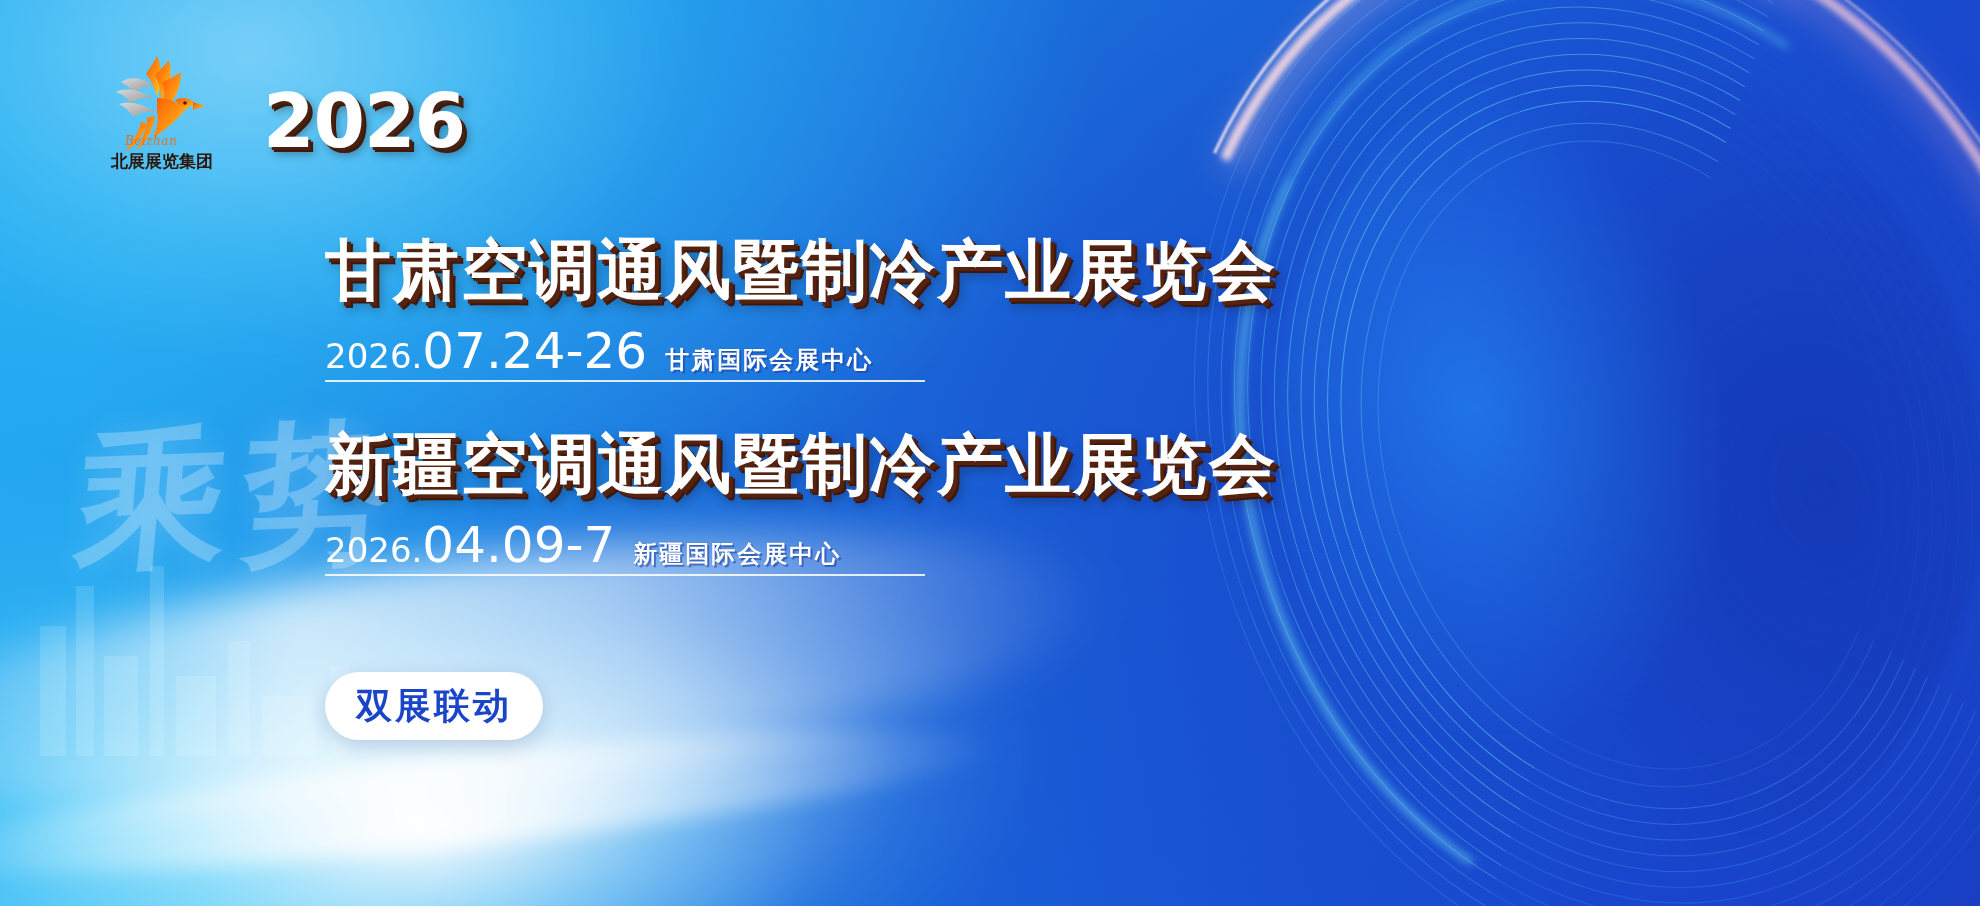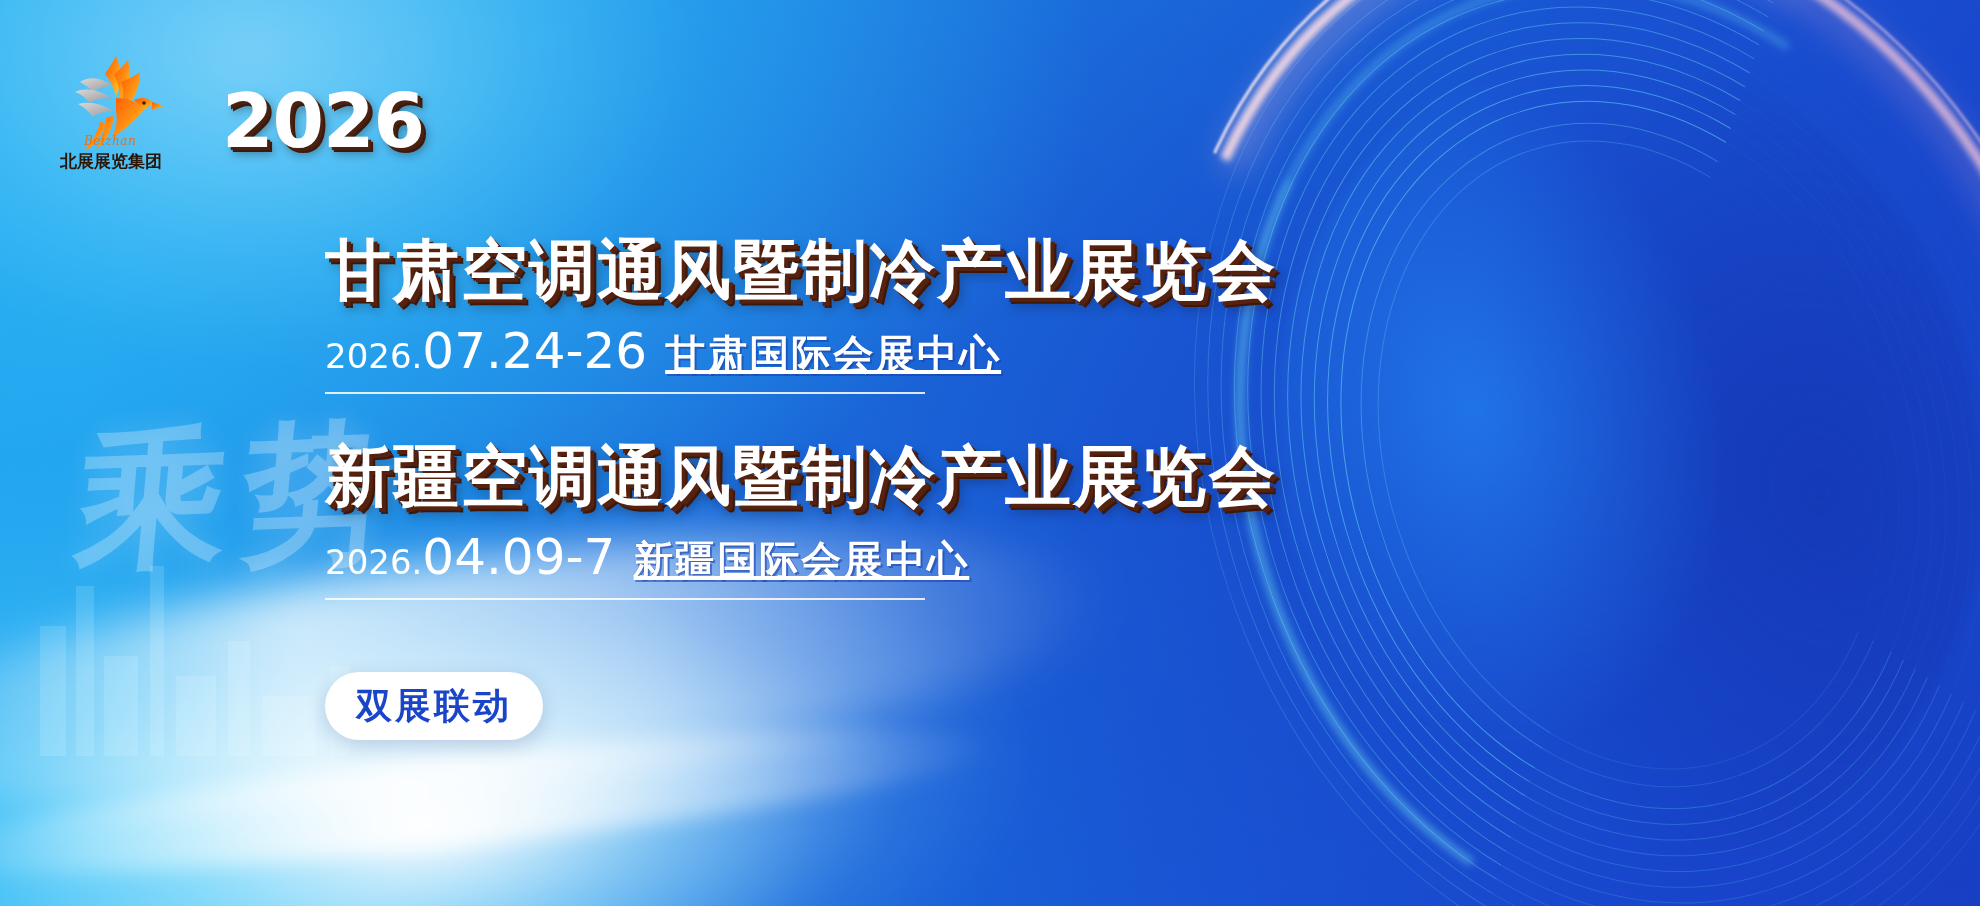--- a/index.html
+++ b/index.html
@@ -163,28 +163,28 @@
   }
 
   
   .logo-block {
     position: absolute;
     left: 58px;
     top: 46px;
     display: flex;
     align-items: flex-start;
   }
-  .logo-mark { position: relative; width: 112px; height: 140px; }
+  .logo-mark { position: relative; width: 112px; height: 140px; margin-left: 41px; }
   .logo-mark svg { display:block; }
   .logo-cn {
     position: absolute;
     left: 2px;
     top: 104px;
     width: 112px;
-    text-align: left;
+    text-align: right;
     font-family: Liberation Sans, sans-serif;
     font-weight: 700;
     font-size: 17px;
     letter-spacing: 0px;
     color: #2b1506;
     white-space: nowrap;
   }
   .logo-en {
     position:absolute;
     left: 26px;
@@ -228,41 +228,39 @@
     text-shadow:
       4px 4px 0 #55220f,
       6px 6px 0 #3e1709,
       7px 8px 12px rgba(16,6,2,.35);
   }
   .meta {
     display: flex;
     align-items: baseline;
     gap: 18px;
     margin-top: 14px;
-    padding-bottom: 10px;
     border-bottom: 2.5px solid rgba(255,255,255,0.85);
     width: 600px;
     white-space: nowrap;
   }
   .meta .date {
     font-family: "DejaVu Sans", sans-serif;
     font-weight: 400;
     color: #ffffff;
     letter-spacing: 0px;
   }
   .meta .date .yr { font-size: 34px; }
   .meta .date .md { font-size: 50px; }
   .meta .venue {
     font-family: "DejaVu Sans", "Liberation Sans", sans-serif;
     font-weight: 700;
-    font-size: 40px;
+    font-size: 24px;
     letter-spacing: 2px;
     color: #ffffff;
     text-shadow: 0 0 1px rgba(20,60,160,.9), 2px 2px 0 rgba(26,64,170,.55);
-    text-decoration: underline;
   }
   .gap { height: 46px; }
 
   .pill {
     position: absolute;
     left: 325px;
     top: 672px;
     display: inline-flex;
     align-items: center;
     justify-content: center;

